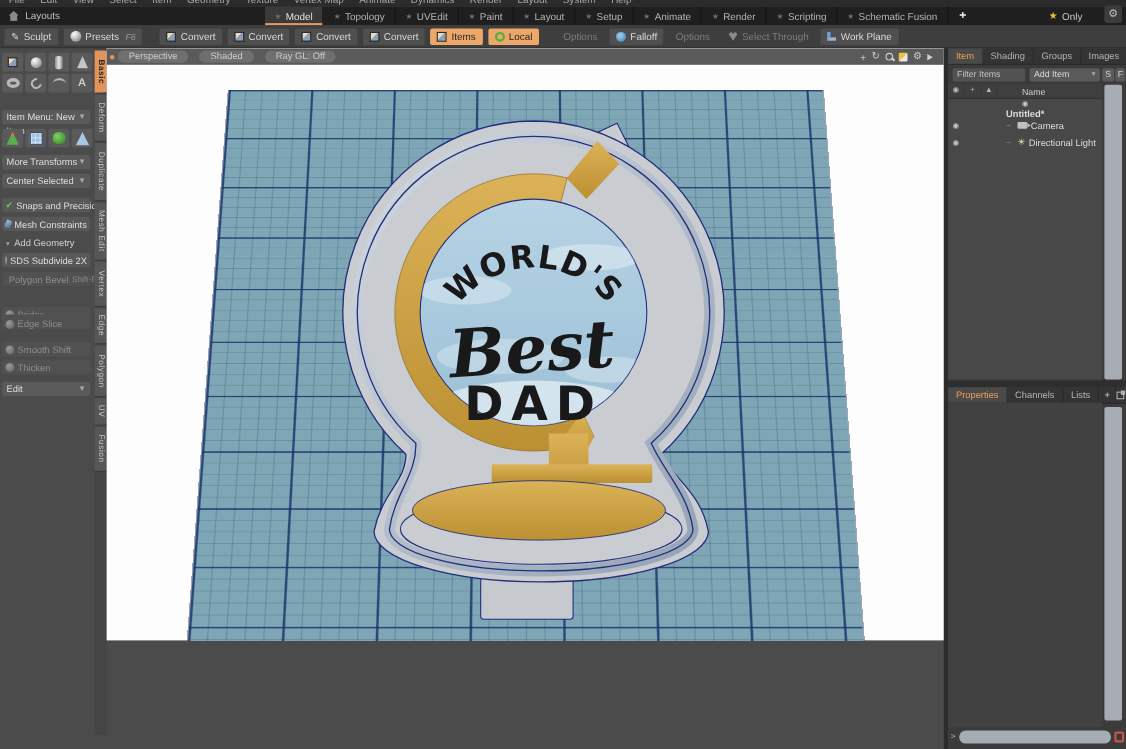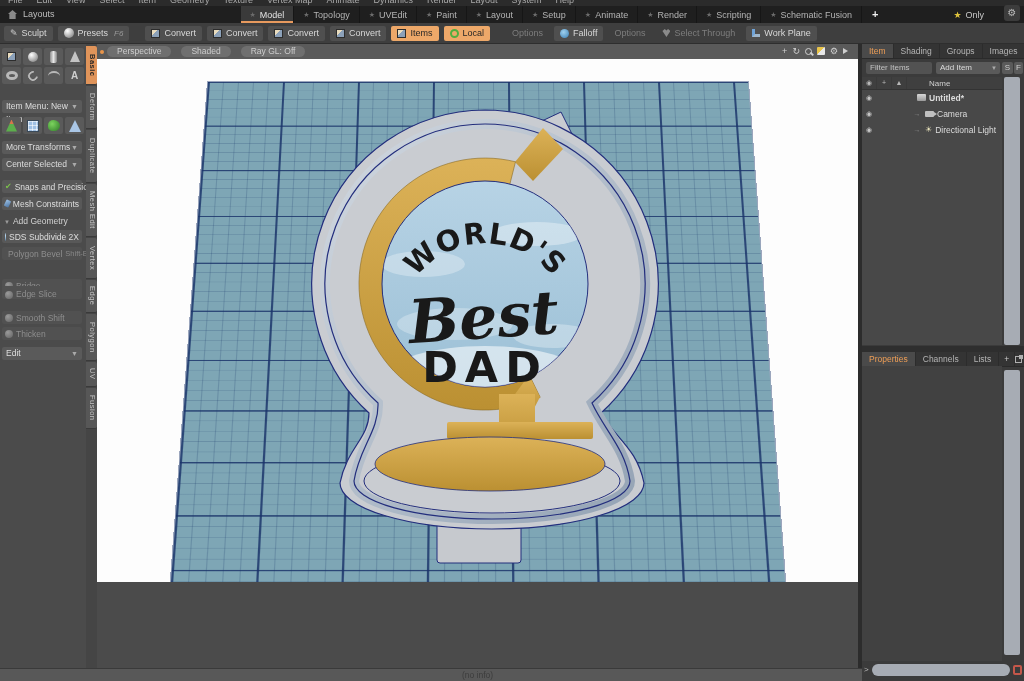--- a/index.html
+++ b/index.html
@@ -487,21 +487,21 @@
     <span class="minibtn" style="left:140px;">S</span>
     <span class="minibtn" style="left:152px;width:9px;">F</span>
 
     <div id="tree">
       <div class="tree-head">
         <span class="colico">◉</span>
         <span class="colico">+</span>
         <span class="colico">▲</span>
         <span style="padding-left:22px;">Name</span>
       </div>
-      <div class="trow" style="top:13px;">
+      <div class="trow" style="top:13px;flex-direction:column;">
         <span class="eye">◉</span>
         <span class="gap2"></span>
         <span class="disc"></span>
         <span class="scene-ico"></span>
         <span style="font-weight:bold;">Untitled*</span>
       </div>
       <div class="trow" style="top:29px;">
         <span class="eye">◉</span>
         <span class="gap2"></span>
           <span style="width:8px;"></span>
@@ -539,17 +539,14 @@
         <span class="thumb"></span>
       </div>
 
     <div id="cmdbar">
       <span class="prompt">&gt;</span>
       <span id="cmd-input"></span>
       <span id="cmd-orange"></span>
     </div>
   </div>
 
-  <div class="abs" id="statusbar">
-    <span>(no info)</span>
-  </div>
 
 </div>
 
 </body></html>

